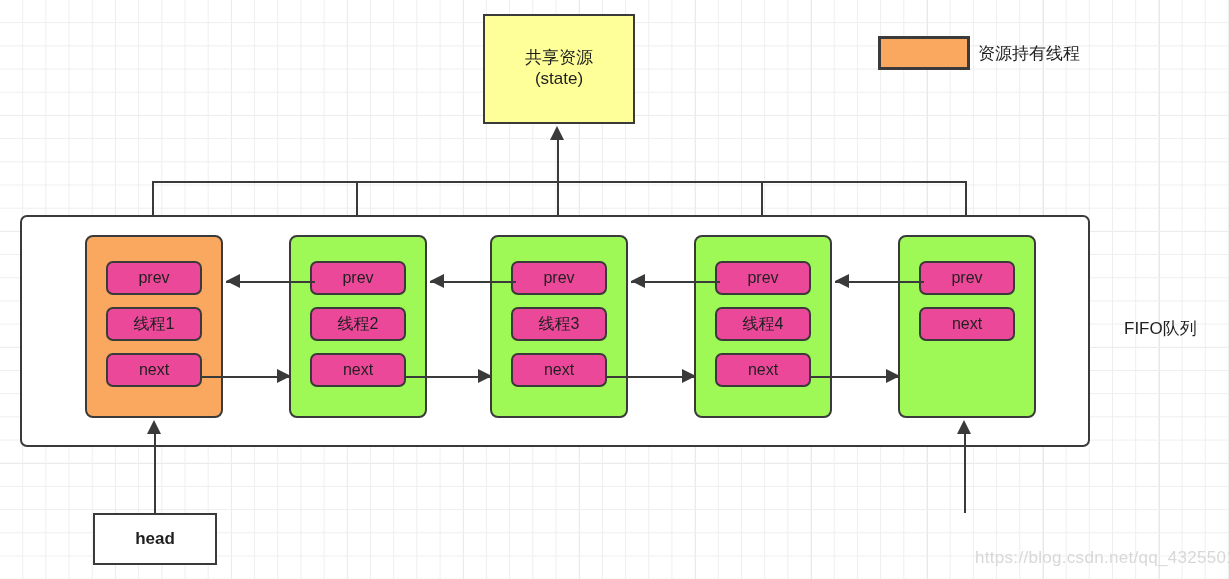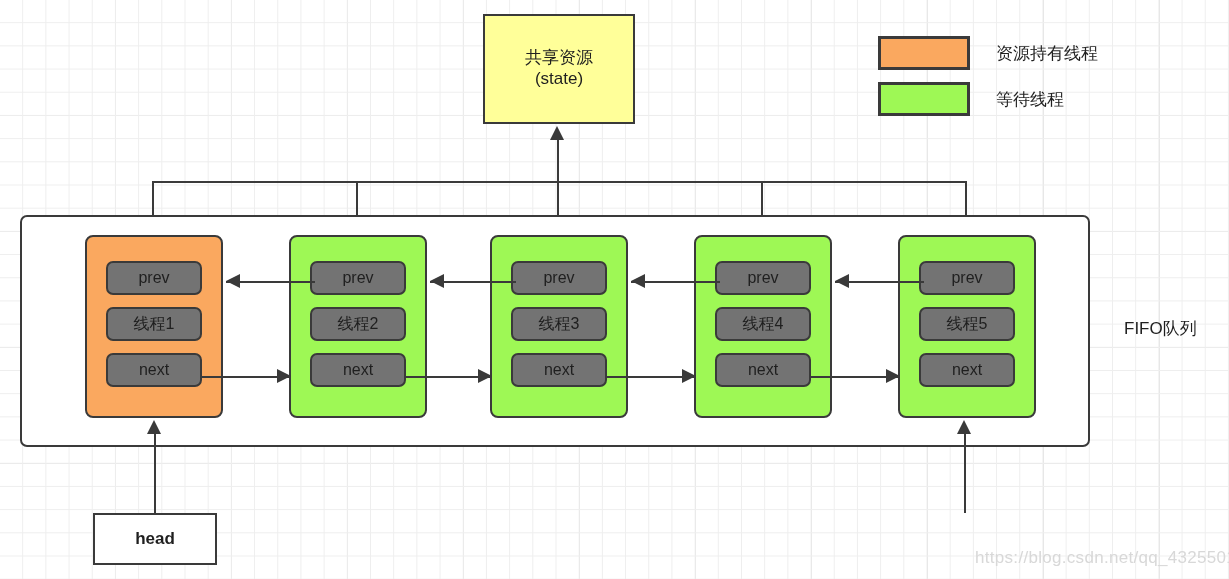--- a/index.html
+++ b/index.html
@@ -86,21 +86,21 @@
     padding-top: 24px;
     gap: 12px;
   }
   .node.holder { background: #faa85f; }
   .node.waiter { background: #9ef855; }
 
   .cell {
     box-sizing: border-box;
     width: 96px;
     height: 34px;
-    background: #737373;
+    background: #ec4899;
     border: 2.5px solid #3a3a3a;
     border-radius: 7px;
     display: flex;
     align-items: center;
     justify-content: center;
     font-size: 16px;
     color: #1f1f1f;
   }
 
   
@@ -167,21 +167,21 @@
     align-items: center;
     height: 46px;
   }
   .legend-swatch {
     box-sizing: border-box;
     width: 92px;
     height: 34px;
     border: 3px solid #3a3a3a;
   }
   .legend-text {
-    margin-left: 26px;
+    margin-left: 8px;
     font-size: 17px;
     color: #1f1f1f;
     white-space: nowrap;
   }
 
   
   #watermark {
     position: absolute;
     left: 975px;
     top: 548px;
@@ -234,21 +234,20 @@
   </div>
 
   <div class="node waiter" style="left:694px;">
     <div class="cell">prev</div>
     <div class="cell">线程4</div>
     <div class="cell">next</div>
   </div>
 
   <div class="node waiter" style="left:898px;">
     <div class="cell">prev</div>
-    <div class="cell">线程5</div>
     <div class="cell">next</div>
   </div>
 
   <div class="hline" style="left:226px; top:281px; width:89px;"></div>
   <div class="arrow-left" style="left:226px; top:274px;"></div>
 
   <div class="hline" style="left:430px; top:281px; width:86px;"></div>
   <div class="arrow-left" style="left:430px; top:274px;"></div>
 
   <div class="hline" style="left:631px; top:281px; width:89px;"></div>
@@ -274,21 +273,17 @@
   <div class="arrow-up" style="left:147px; top:420px;"></div>
 
   <div class="vline" style="left:964px; top:433px; height:80px;"></div>
   <div class="arrow-up" style="left:957px; top:420px;"></div>
 
   <div id="legend">
     <div class="legend-row">
       <div class="legend-swatch" style="background:#faa85f;"></div>
       <div class="legend-text">资源持有线程</div>
     </div>
-    <div class="legend-row">
-      <div class="legend-swatch" style="background:#9ef855;"></div>
-      <div class="legend-text">等待线程</div>
-    </div>
   </div>
 
   <div id="watermark">https://blog.csdn.net/qq_43255017</div>
 
 </div>
 
 </body></html>

